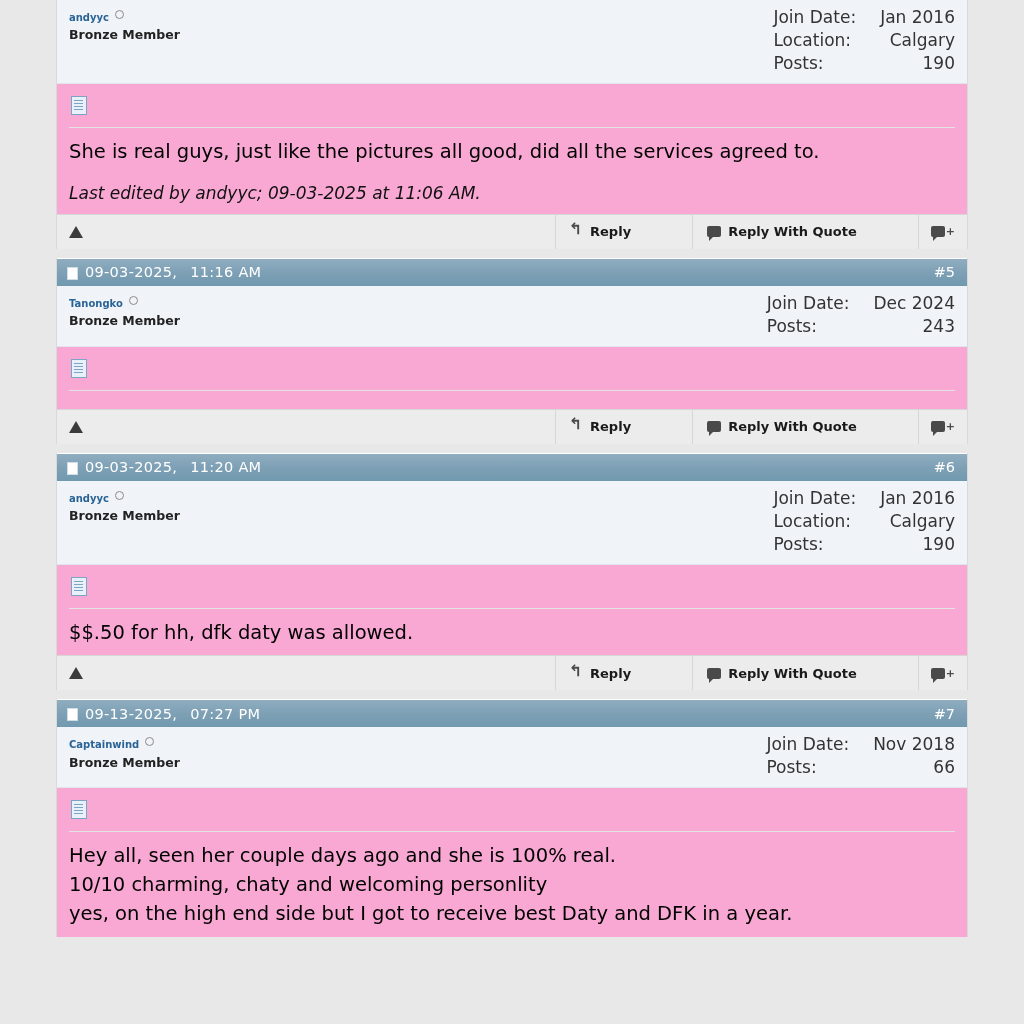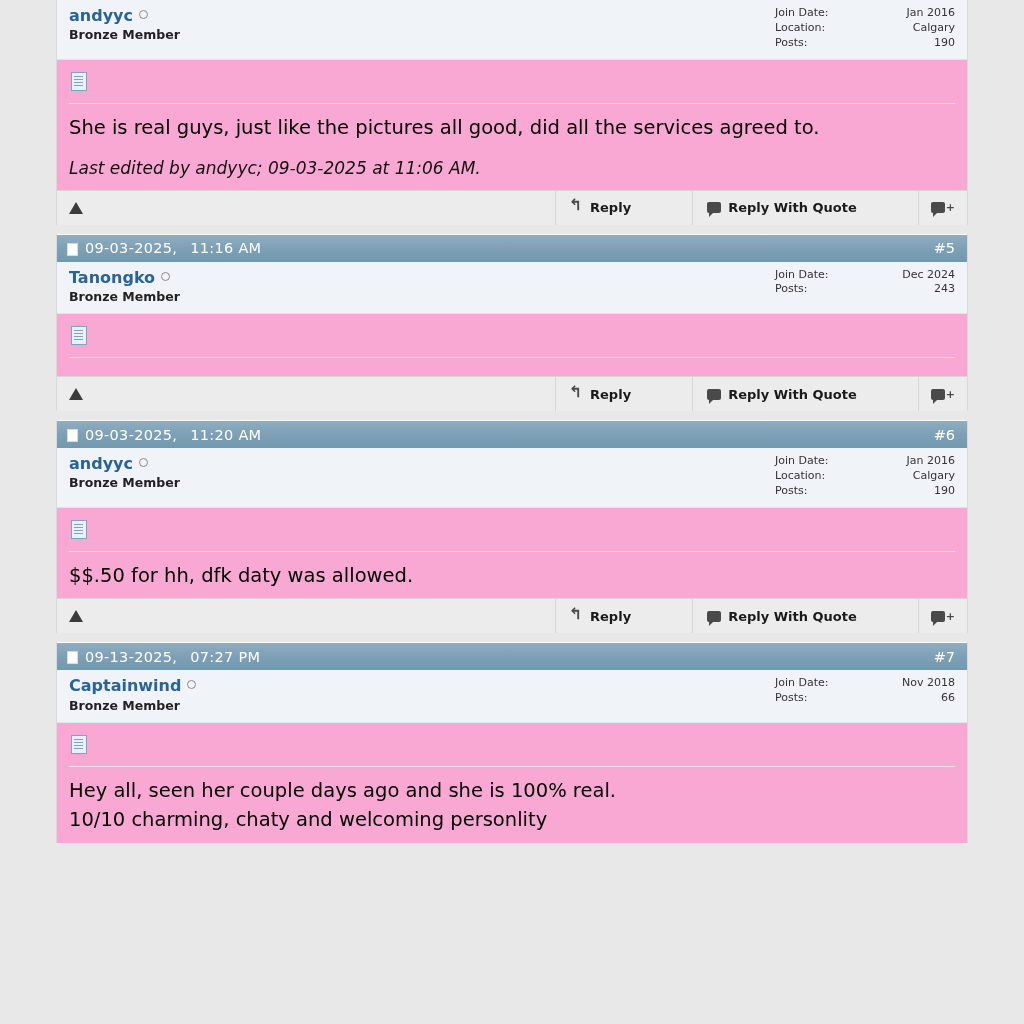--- a/index.html
+++ b/index.html
@@ -73,21 +73,21 @@
     display: flex;
     justify-content: space-between;
     align-items: flex-start;
     padding: 6px 12px 8px 12px;
     min-height: 34px;
   }
   .user-left { line-height: 1.28; }
   .username {
     color: #2a6496;
     font-weight: bold;
-    font-size: 16px;
+    font-size: 10px;
     text-decoration: none;
     display: inline-block;
   }
   .status-dot {
     display: inline-block;
     width: 7px;
     height: 7px;
     border: 1px solid #8a8a8a;
     border-radius: 50%;
     margin-left: 6px;
@@ -95,21 +95,21 @@
     top: -2px;
     background: transparent;
   }
   .usertitle {
     font-size: 12.5px;
     color: #222;
     font-weight: bold;
     margin-top: 1px;
   }
   .user-right {
-    font-size: 11px;
+    font-size: 17px;
     color: #333;
     line-height: 1.35;
     text-align: right;
     min-width: 180px;
   }
   .meta-row {
     display: flex;
     justify-content: space-between;
     gap: 24px;
   }
@@ -435,18 +435,19 @@
             </div>
         </div>
       </div>
       <div class="post-body">
         <div class="msg-icon-row">
           <span class="doc-icon"></span>
         </div>
         <div class="msg-text">
           <p>Hey all, seen her couple days ago and she is 100% real.</p>
           <p>10/10 charming, chaty and welcoming personlity</p>
+          <p>yes, on the high end side but I got to receive best Daty and DFK in a year.</p>
         </div>
       </div>
     </div>
 
   </div>
 </div>
 
 </body></html>

